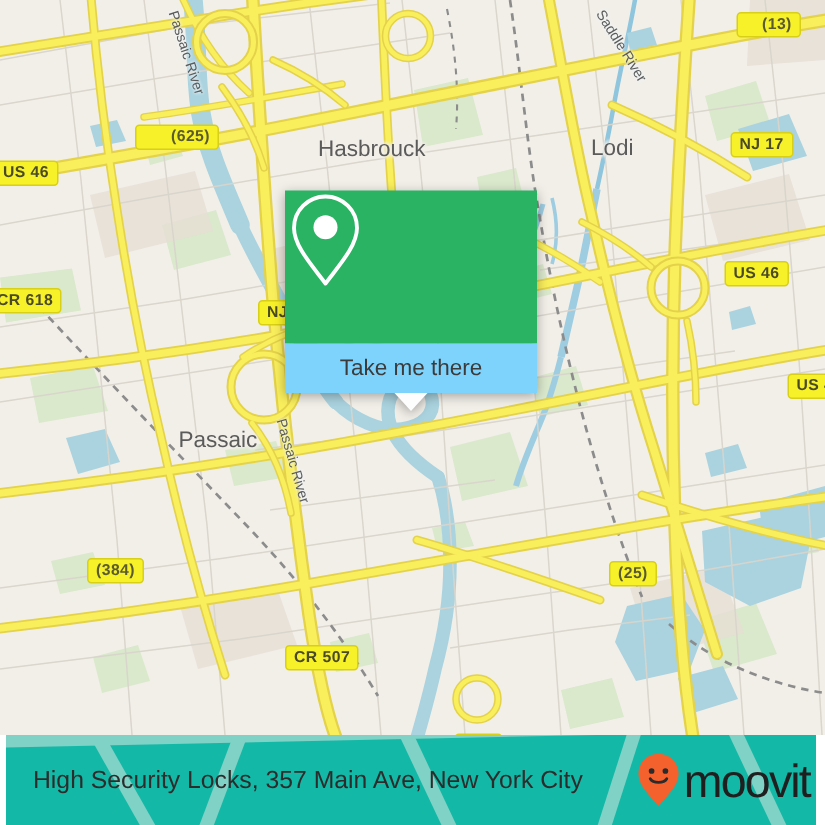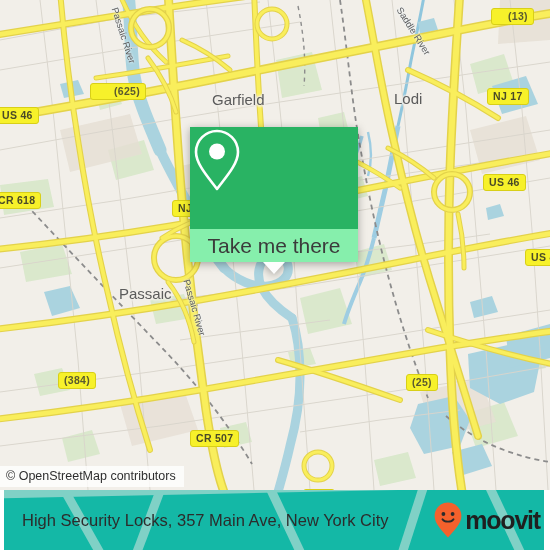--- a/index.html
+++ b/index.html
@@ -67,23 +67,23 @@
   
   #card{
     position:absolute;left:190px;top:127px;width:168px;
     filter:drop-shadow(0 2px 4px rgba(0,0,0,.32));
   }
   #card-top{
     height:102px;background:#29b363;
     display:flex;align-items:center;justify-content:center;
   }
   #card-bottom{
-    height:33px;background:#86efac;
+    height:33px;background:#7dd3fc;
     display:flex;align-items:center;justify-content:center;
-    color:#3b3b3b;font-size:21px;
+    color:#3b3b3b;font-size:15px;
   }
   #card-tail{
     position:absolute;left:50%;top:135px;margin-left:-11px;
     width:0;height:0;
     border-left:11px solid transparent;
     border-right:11px solid transparent;
     border-top:12px solid #fdfdfd;
   }
 
   
@@ -95,21 +95,21 @@
     position:absolute;left:0;top:-26px;width:550px;height:86px;opacity:.5;
   }
   #footer-inner{
     position:relative;width:550px;height:60px;
     display:flex;align-items:center;justify-content:space-between;
     padding:0 14px 0 18px;box-sizing:border-box;
   }
   #footer-title{font-size:16.5px;color:#2c2c2c;white-space:nowrap;}
   #brand{display:flex;align-items:center;gap:2px;}
   #brand-word{
-    font-size:25px;color:#1f1f1f;font-weight:bold;letter-spacing:-1.2px;
+    font-size:31px;color:#1f1f1f;font-weight:normal;letter-spacing:-1.2px;
     line-height:31px;
   }
 </style>
 </head>
 <body>
 
 <div id="app">
 
   <div id="map">
 
@@ -275,21 +275,21 @@
         <circle cx="318" cy="466" r="14" stroke-width="3"></circle>
         <path d="M148 58 C160 74 170 92 176 112" stroke-width="3"></path>
         <path d="M182 40 C200 48 216 58 230 70" stroke-width="3"></path>
         <path d="M162 238 C180 226 200 218 220 214" stroke-width="3"></path>
         <path d="M168 282 C182 300 190 320 194 342" stroke-width="3"></path>
         <path d="M434 178 C420 166 404 156 388 148" stroke-width="3"></path>
         <path d="M458 214 C462 232 464 250 464 268" stroke-width="3"></path>
       </g>
     </svg>
 
-    <div class="place" style="left:212px;top:92px;">Garfield</div>
+    <div class="place" style="left:212px;top:92px;">Hasbrouck</div>
 
     <div class="place" style="left:394px;top:91px;">Lodi</div>
 
     <div class="place" style="left:119px;top:286px;">Passaic</div>
 
     <div class="place two" style="left:383px;top:271px;">
     </div>
 
     <div class="river" style="left:120px;top:6px;transform:rotate(72deg);transform-origin:left top;">Passaic River</div>
     <div class="river" style="left:404px;top:5px;transform:rotate(58deg);transform-origin:left top;">Saddle River</div>
@@ -301,21 +301,20 @@
     <div class="shield" style="left:487px;top:88px;">NJ 17</div>
     <div class="shield" style="left:483px;top:174px;">US 46</div>
     <div class="shield" style="left:525px;top:249px;">US 4</div>
     <div class="shield" style="left:-8px;top:192px;">CR 618</div>
     <div class="shield" style="left:172px;top:200px;">NJ 21</div>
     <div class="shield num" style="left:58px;top:372px;">(384)</div>
     <div class="shield" style="left:190px;top:430px;">CR 507</div>
     <div class="shield num" style="left:406px;top:374px;">(25)</div>
     <div class="shield num" style="left:303px;top:477px;margin-top:12px;">(14)</div>
 
-    <div id="attrib">© OpenStreetMap contributors</div>
 
     <div id="card">
       <div id="card-top">
         <svg width="54" height="66" viewBox="0 0 54 66">
           <path d="M27 4 C15.4 4 6 13.4 6 25 C6 37 18 50 27 62 C36 50 48 37 48 25 C48 13.4 38.6 4 27 4 Z" fill="none" stroke="#ffffff" stroke-width="2.6" stroke-linejoin="round"></path>
           <circle cx="27" cy="24.5" r="8" fill="#ffffff"></circle>
         </svg>
       </div>
       <div id="card-bottom">
         <span>Take me there</span>

